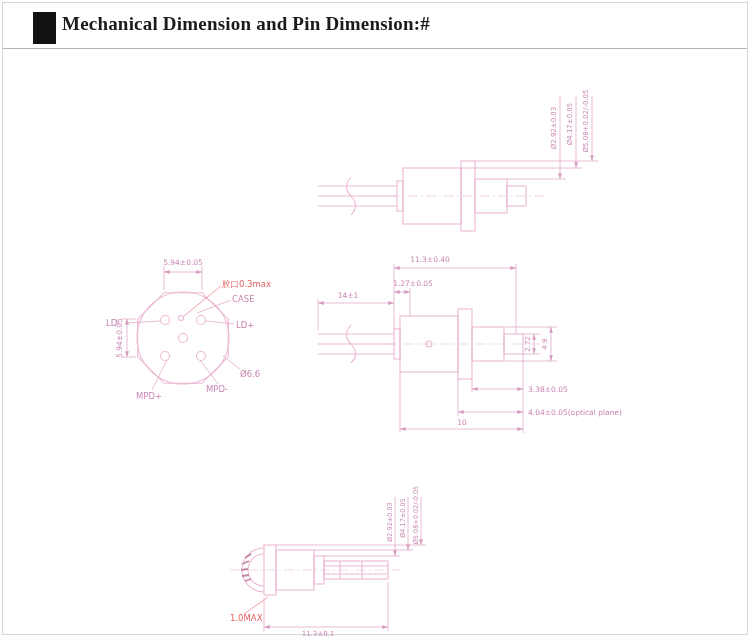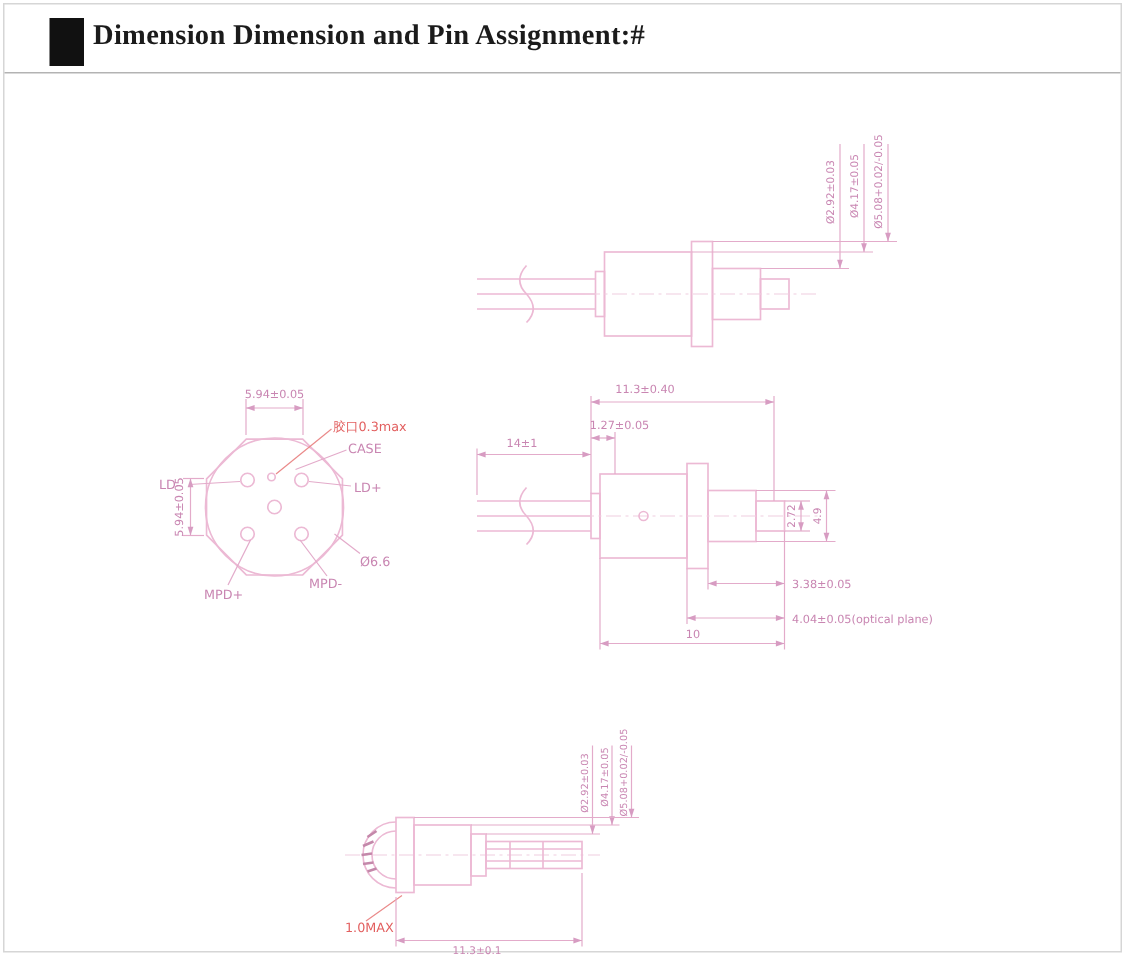--- a/index.html
+++ b/index.html
@@ -21,21 +21,21 @@
   .t7{font-size:7px;fill:#c986b2;}
   .t8{font-size:7.5px;fill:#c986b2;}
   .lb{font-size:8.5px;fill:#c986b2;}
   .red{font-size:8.5px;fill:#e25f5f;}
 </style>
 </head>
 <body>
 
 <div class="frame"></div>
 <div class="title-block"></div>
-<h1 class="page-title">Dimension Dimension and Pin Assignment:#</h1>
+<h1 class="page-title">Mechanical Dimension and Pin Dimension:#</h1>
 <div class="header-rule"></div>
 
 <svg width="750" height="637" viewBox="0 0 750 637">
   <defs>
     <marker id="arr" viewBox="0 0 10 10" refX="9.5" refY="5" markerWidth="8" markerHeight="8" orient="auto-start-reverse">
       <path d="M0.5,2 L9.5,5 L0.5,8 Z" fill="#d79cc2"></path>
     </marker>
   </defs>
 
   <g>

